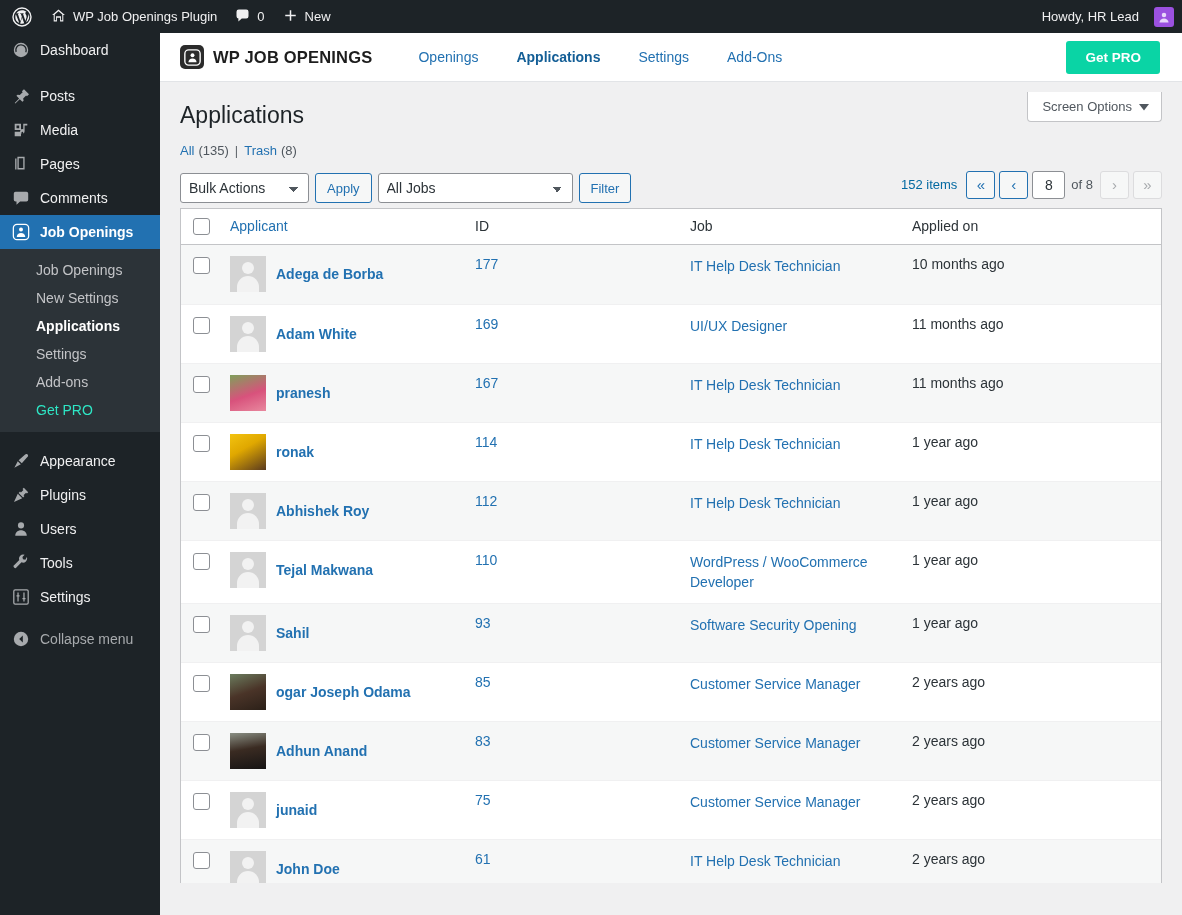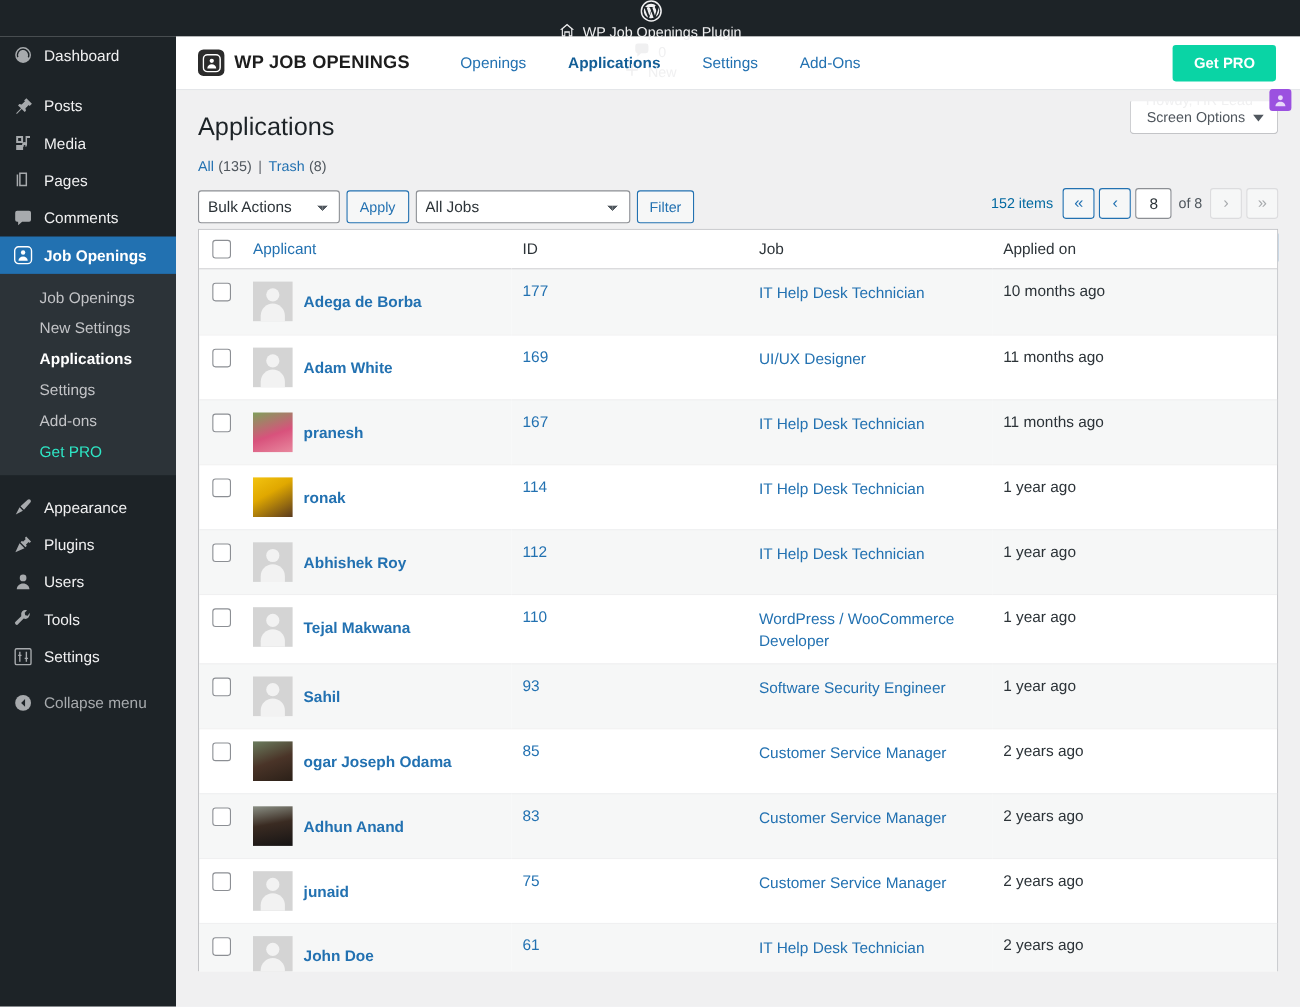--- a/index.html
+++ b/index.html
@@ -14,21 +14,20 @@
 
   
   #adminbar {
     position: absolute; top: 0; left: 0;
     width: 1182px; height: 33px;
     background: #1d2327;
     color: #f0f0f1;
     display: flex; align-items: center;
     font-size: 13px;
     z-index: 50;
-    flex-direction: column;
   }
   .ab-item {
     display: flex; align-items: center; gap: 7px;
     height: 33px; padding: 0 9px;
     color: #f0f0f1; text-decoration: none; white-space: nowrap;
   }
   .ab-item.logo { padding: 0 10px 0 12px; }
   .ab-right { margin-left: auto; display: flex; align-items: center; padding-right: 8px; }
   .ab-avatar {
     width: 20px; height: 20px; margin-left: 8px;
@@ -640,21 +639,21 @@
             </tr>
             <tr class="alt row-height">
               <td class="col-cb"><span class="cb"></span></td>
               <td>
                 <div class="applicant-cell">
                   <span class="avatar mystery"></span>
                   <a class="applicant-name" href="#">Sahil</a>
                 </div>
               </td>
               <td><a class="id-link" href="#">93</a></td>
-              <td><a class="job-link" href="#">Software Security Engineer</a></td>
+              <td><a class="job-link" href="#">Software Security Opening</a></td>
               <td class="applied-cell">1 year ago</td>
             </tr>
             <tr class="row-height">
               <td class="col-cb"><span class="cb"></span></td>
               <td>
                 <div class="applicant-cell">
                   <span class="avatar photo-dark1"></span>
                   <a class="applicant-name" href="#">ogar Joseph Odama</a>
                 </div>
               </td>

